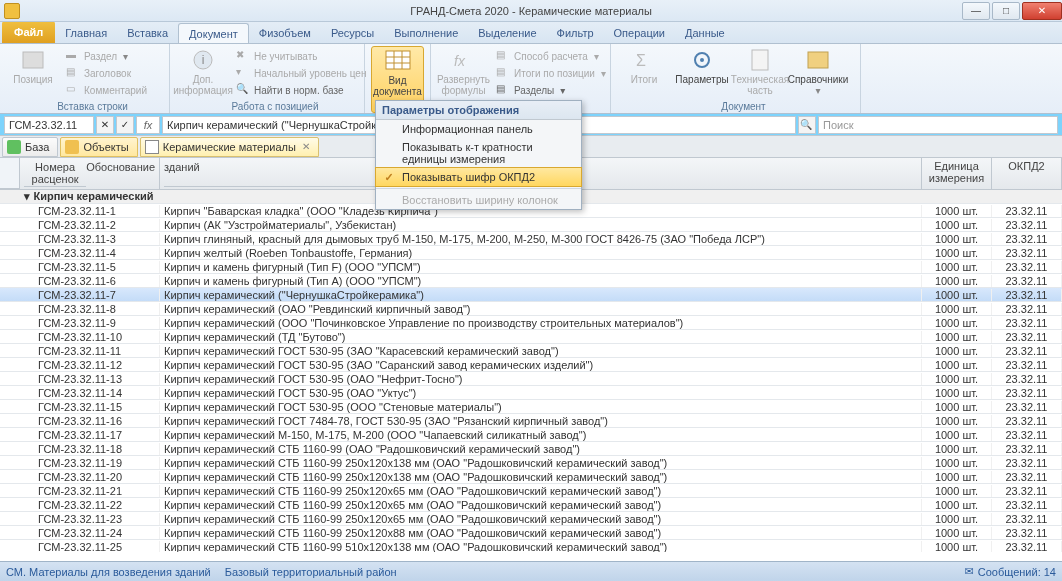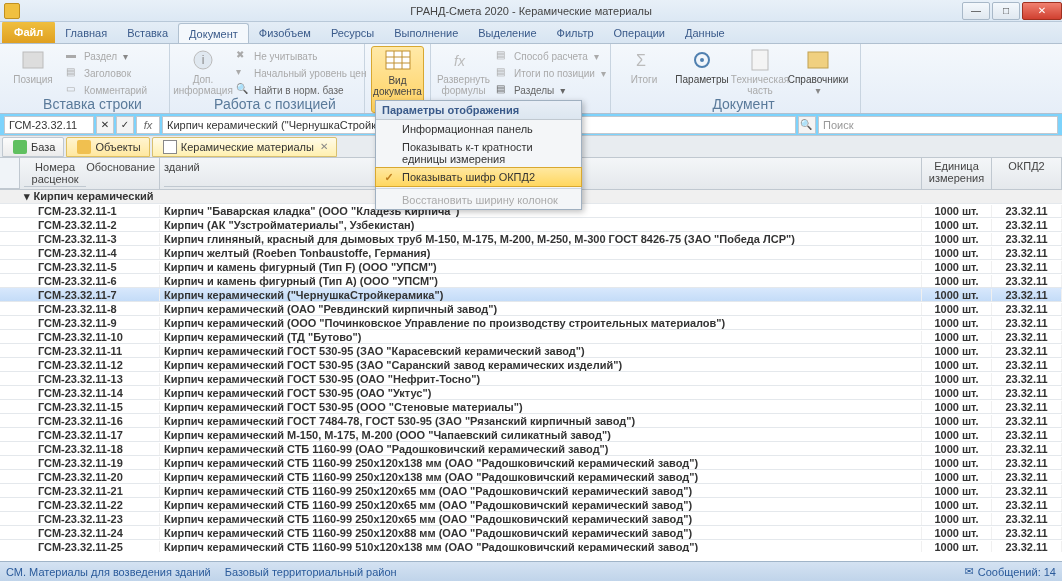--- a/index.html
+++ b/index.html
@@ -16,57 +16,57 @@
 
 
 .ribtabs { height:22px; background:linear-gradient(#e4edf6,#d8e5f2); display:flex; align-items:flex-end; border-bottom:1px solid #b0c0d0; }
 .filetab { background:linear-gradient(#f0c040,#e0a020); color:#fff; font-weight:bold; padding:4px 12px; height:22px; display:flex; align-items:center; border-radius:3px 3px 0 0; margin-left:2px; }
 .ribtab { padding:4px 10px; height:20px; display:flex; align-items:center; color:#3a5a8a; cursor:default; }
 .ribtab.active { background:#f4f8fc; border:1px solid #b0c0d0; border-bottom:none; border-radius:3px 3px 0 0; }
 
 
 .ribbody { height:70px; background:linear-gradient(#f4f8fc,#e6eef8); border-bottom:1px solid #b0c0d0; display:flex; }
 .ribgroup { border-right:1px solid #c8d4e0; padding:2px 6px 0 6px; display:flex; flex-direction:column; position:relative; }
-.ribgroup-title { font-size:14px; color:#5a7a9a; text-align:center; position:absolute; bottom:1px; left:0; right:0;margin-left:16px; }
+.ribgroup-title { font-size:10px; color:#5a7a9a; text-align:center; position:absolute; bottom:1px; left:0; right:0;margin-left:16px; }
 .ribcontent { display:flex; gap:4px; flex:1; }
 .bigbtn { width:54px; display:flex; flex-direction:column; align-items:center; justify-content:flex-start; padding-top:2px; text-align:center; font-size:10px; color:#444; line-height:1.1; }
 .bigbtn.highlight { background:linear-gradient(#ffe9a8,#ffd160); border:1px solid #d8a830; border-radius:3px; }
 .bigbtn .bicon { width:28px; height:24px; margin-bottom:2px; }
 .smallbtns { display:flex; flex-direction:column; gap:1px; padding-top:2px; }
 .smallbtn { display:flex; align-items:center; gap:4px; font-size:10px; color:#666; padding:1px 2px; white-space:nowrap; }
 .sicon { width:14px; height:14px; flex-shrink:0; }
 .disabled { color:#aaa; }
 
 
 .fbar { height:22px; background:#7dd3fc; border-bottom:1px solid #c0c8d0; display:flex; align-items:center; padding:0 4px; gap:2px; }
 .fbox { border:1px solid #c0c8d0; background:#fff; height:18px; padding:0 4px; display:flex; align-items:center; font-size:11px; }
 .fbox.ref { width:90px; }
 .fbox.fx { width:24px; justify-content:center; font-style:italic; color:#666; }
 .fbox.val { flex:1; }
 .fbox.search { width:240px; color:#999; }
 .fbtn { width:18px; height:18px; border:1px solid #c0c8d0; background:#f4f4f4; display:flex; align-items:center; justify-content:center; font-size:10px; }
 
 
 .doctabs { height:22px; background:#e8ecf0; border-bottom:1px solid #c0c8d0; display:flex; align-items:center; padding:0 2px; gap:2px; }
-.doctab { height:20px; border:1px solid #c0c8d0; background:linear-gradient(#fcfcfc,#ececec); padding:0 8px 0 10px; display:flex; align-items:center; gap:4px; font-size:11px; border-radius:2px 2px 0 0; }
+.doctab { height:20px; border:1px solid #c0c8d0; background:linear-gradient(#fcfcfc,#ececec); padding:0 8px 0 4px; display:flex; align-items:center; gap:4px; font-size:11px; border-radius:2px 2px 0 0; }
 .doctab.active { background:linear-gradient(#fffbe8,#fff0b0); border-color:#d8c070; }
 .dticon { width:14px; height:14px; }
 .dtclose { color:#888; font-size:10px; margin-left:2px; }
 
 
 .thead { display:flex; background:linear-gradient(#f4f6f8,#e4e8ec); border-bottom:1px solid #c0c8d0; font-size:11px; }
 .thead .col-rownum { border-bottom:1px solid #c0c8d0; }
 .th { border-right:1px solid #c0c8d0; padding:2px 4px; text-align:center; color:#444; }
 .th.double { display:flex; flex-direction:row; }
 .th.double > div { padding:1px 0; }
 .th.double > div:first-child { border-bottom:1px solid #c0c8d0; }
 
 
 .tbody { height:362px; overflow-y:auto; font-size:11px; }
-.trow { display:flex; border-bottom:1px solid #e4e8ec; height:14px; align-items:center; background:#fff;font-weight:bold; }
+.trow { display:flex; border-bottom:1px solid #e4e8ec; height:14px; align-items:center; background:#fff; }
 .trow.group { background:#f0f0f0; font-weight:bold; }
 .trow.sel { background:linear-gradient(#d8e8fc,#c4dcf8); }
 .td { padding:0 4px; overflow:hidden; white-space:nowrap; text-overflow:ellipsis; border-right:1px solid #f0f0f0; }
 .col-rownum { width:20px; background:#f0f4f8; border-right:1px solid #c0c8d0; }
 .col-code { width:140px; }
 .col-name { flex:1; }
 .col-unit { width:70px; text-align:center; }
 .col-okpd { width:70px; text-align:center; }
 
 

